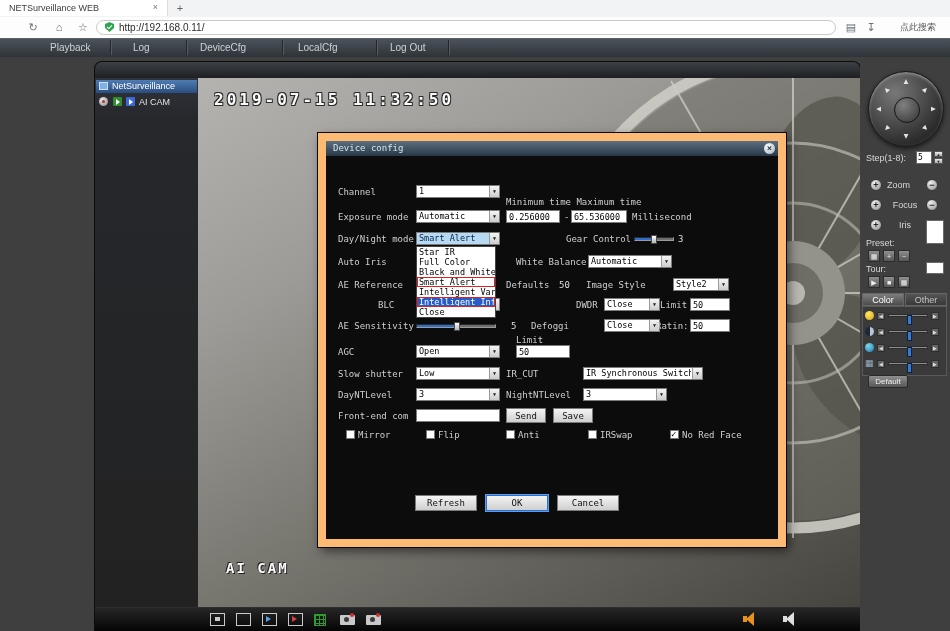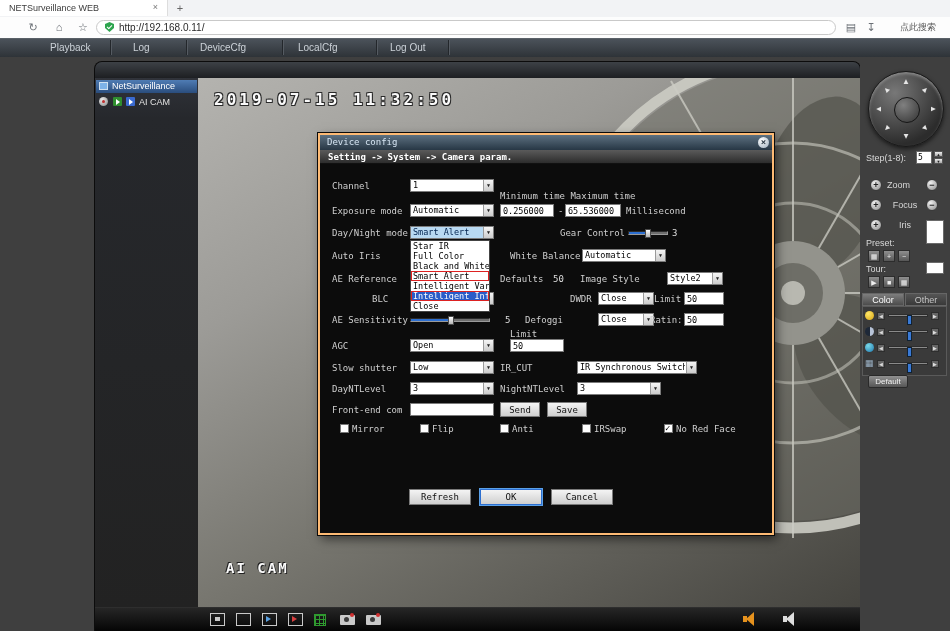--- a/index.html
+++ b/index.html
@@ -58,21 +58,21 @@
   .ic-mon.red::after{border-left-color:#d84040;}
   .ic-grid{width:12px;height:12px;border:1px solid #2f9a2f;box-sizing:border-box;
            background-image:linear-gradient(#2f9a2f 1px,transparent 1px),linear-gradient(90deg,#2f9a2f 1px,transparent 1px);background-size:4px 4px;}
   .ic-cam{background:#c9c9c9;border-radius:1px;height:10px;top:7px;}
   .ic-cam::before{content:"";position:absolute;left:4px;top:2px;width:5px;height:5px;border-radius:50%;background:#3a3a3a;}
   .ic-cam::after{content:"";position:absolute;right:1px;top:-2px;width:4px;height:4px;border-radius:50%;background:#d03030;}
   .spk{position:absolute;top:4px;width:16px;height:14px;}
   .spk .bx{position:absolute;left:0;top:4px;width:4px;height:6px;background:currentColor;}
   .spk .cn{position:absolute;left:3px;top:0;width:0;height:0;border:7px solid transparent;border-right:8px solid currentColor;border-left:0;}
   
-  .dlg{position:absolute;left:318px;top:76px;width:452px;height:398px;background:#0c0c0c;border:2px solid #fdba74;
+  .dlg{position:absolute;left:318px;top:76px;width:452px;height:398px;background:#0c0c0c;border:8px solid #fdba74;
        box-shadow:0 0 0 1px #0a0a0a,3px 4px 10px rgba(0,0,0,.55);z-index:20;font-family:"DejaVu Sans Mono",monospace;}
   .dtitle{position:absolute;left:0;top:0;right:0;height:15px;background:linear-gradient(#5d7080,#273745);
           color:#d5e4f2;font-size:9px;line-height:15px;padding-left:7px;box-sizing:border-box;}
   .dclose{position:absolute;right:3px;top:2px;width:11px;height:11px;border-radius:50%;background:radial-gradient(circle at 35% 30%,#fff,#9fb0bf);
           color:#2c3a46;font-size:9px;line-height:11px;text-align:center;font-weight:bold;}
   .dcrumb{position:absolute;left:0;top:15px;right:0;height:14px;background:linear-gradient(#5a5a5a,#2d2d2d);
           color:#fff;font-size:9px;font-weight:bold;line-height:14px;padding-left:8px;box-sizing:border-box;border-bottom:1px solid #111;}
   .lbl{position:absolute;font-size:9px;color:#cfcfcf;line-height:11px;white-space:nowrap;}
   .val{position:absolute;font-size:9px;color:#dedede;line-height:11px;white-space:nowrap;}
   .combo{position:absolute;height:13px;background:#fff;border:1px solid #7b7b7b;box-sizing:border-box;}
@@ -334,21 +334,20 @@
 
     <div class="pbtn">Default</div>
 
   </div>
 
   <div class="dlg">
     <div class="dtitle">
       <span>Device config</span>
       <span class="dclose">×</span>
     </div>
-    <div class="dcrumb">Setting -&gt; System -&gt; Camera param.</div>
 
     <span class="lbl" style="left:12px;top:46px;">Channel</span>
     <div class="combo" style="left:90px;top:44px;width:84px;">
       <span class="cv">1</span>
       <span class="ca">▼</span>
     </div>
     <span class="lbl" style="left:180px;top:56px;">Minimum time Maximum time</span>
 
     <span class="lbl" style="left:12px;top:71px;">Exposure mode</span>
     <div class="combo" style="left:90px;top:69px;width:84px;">

